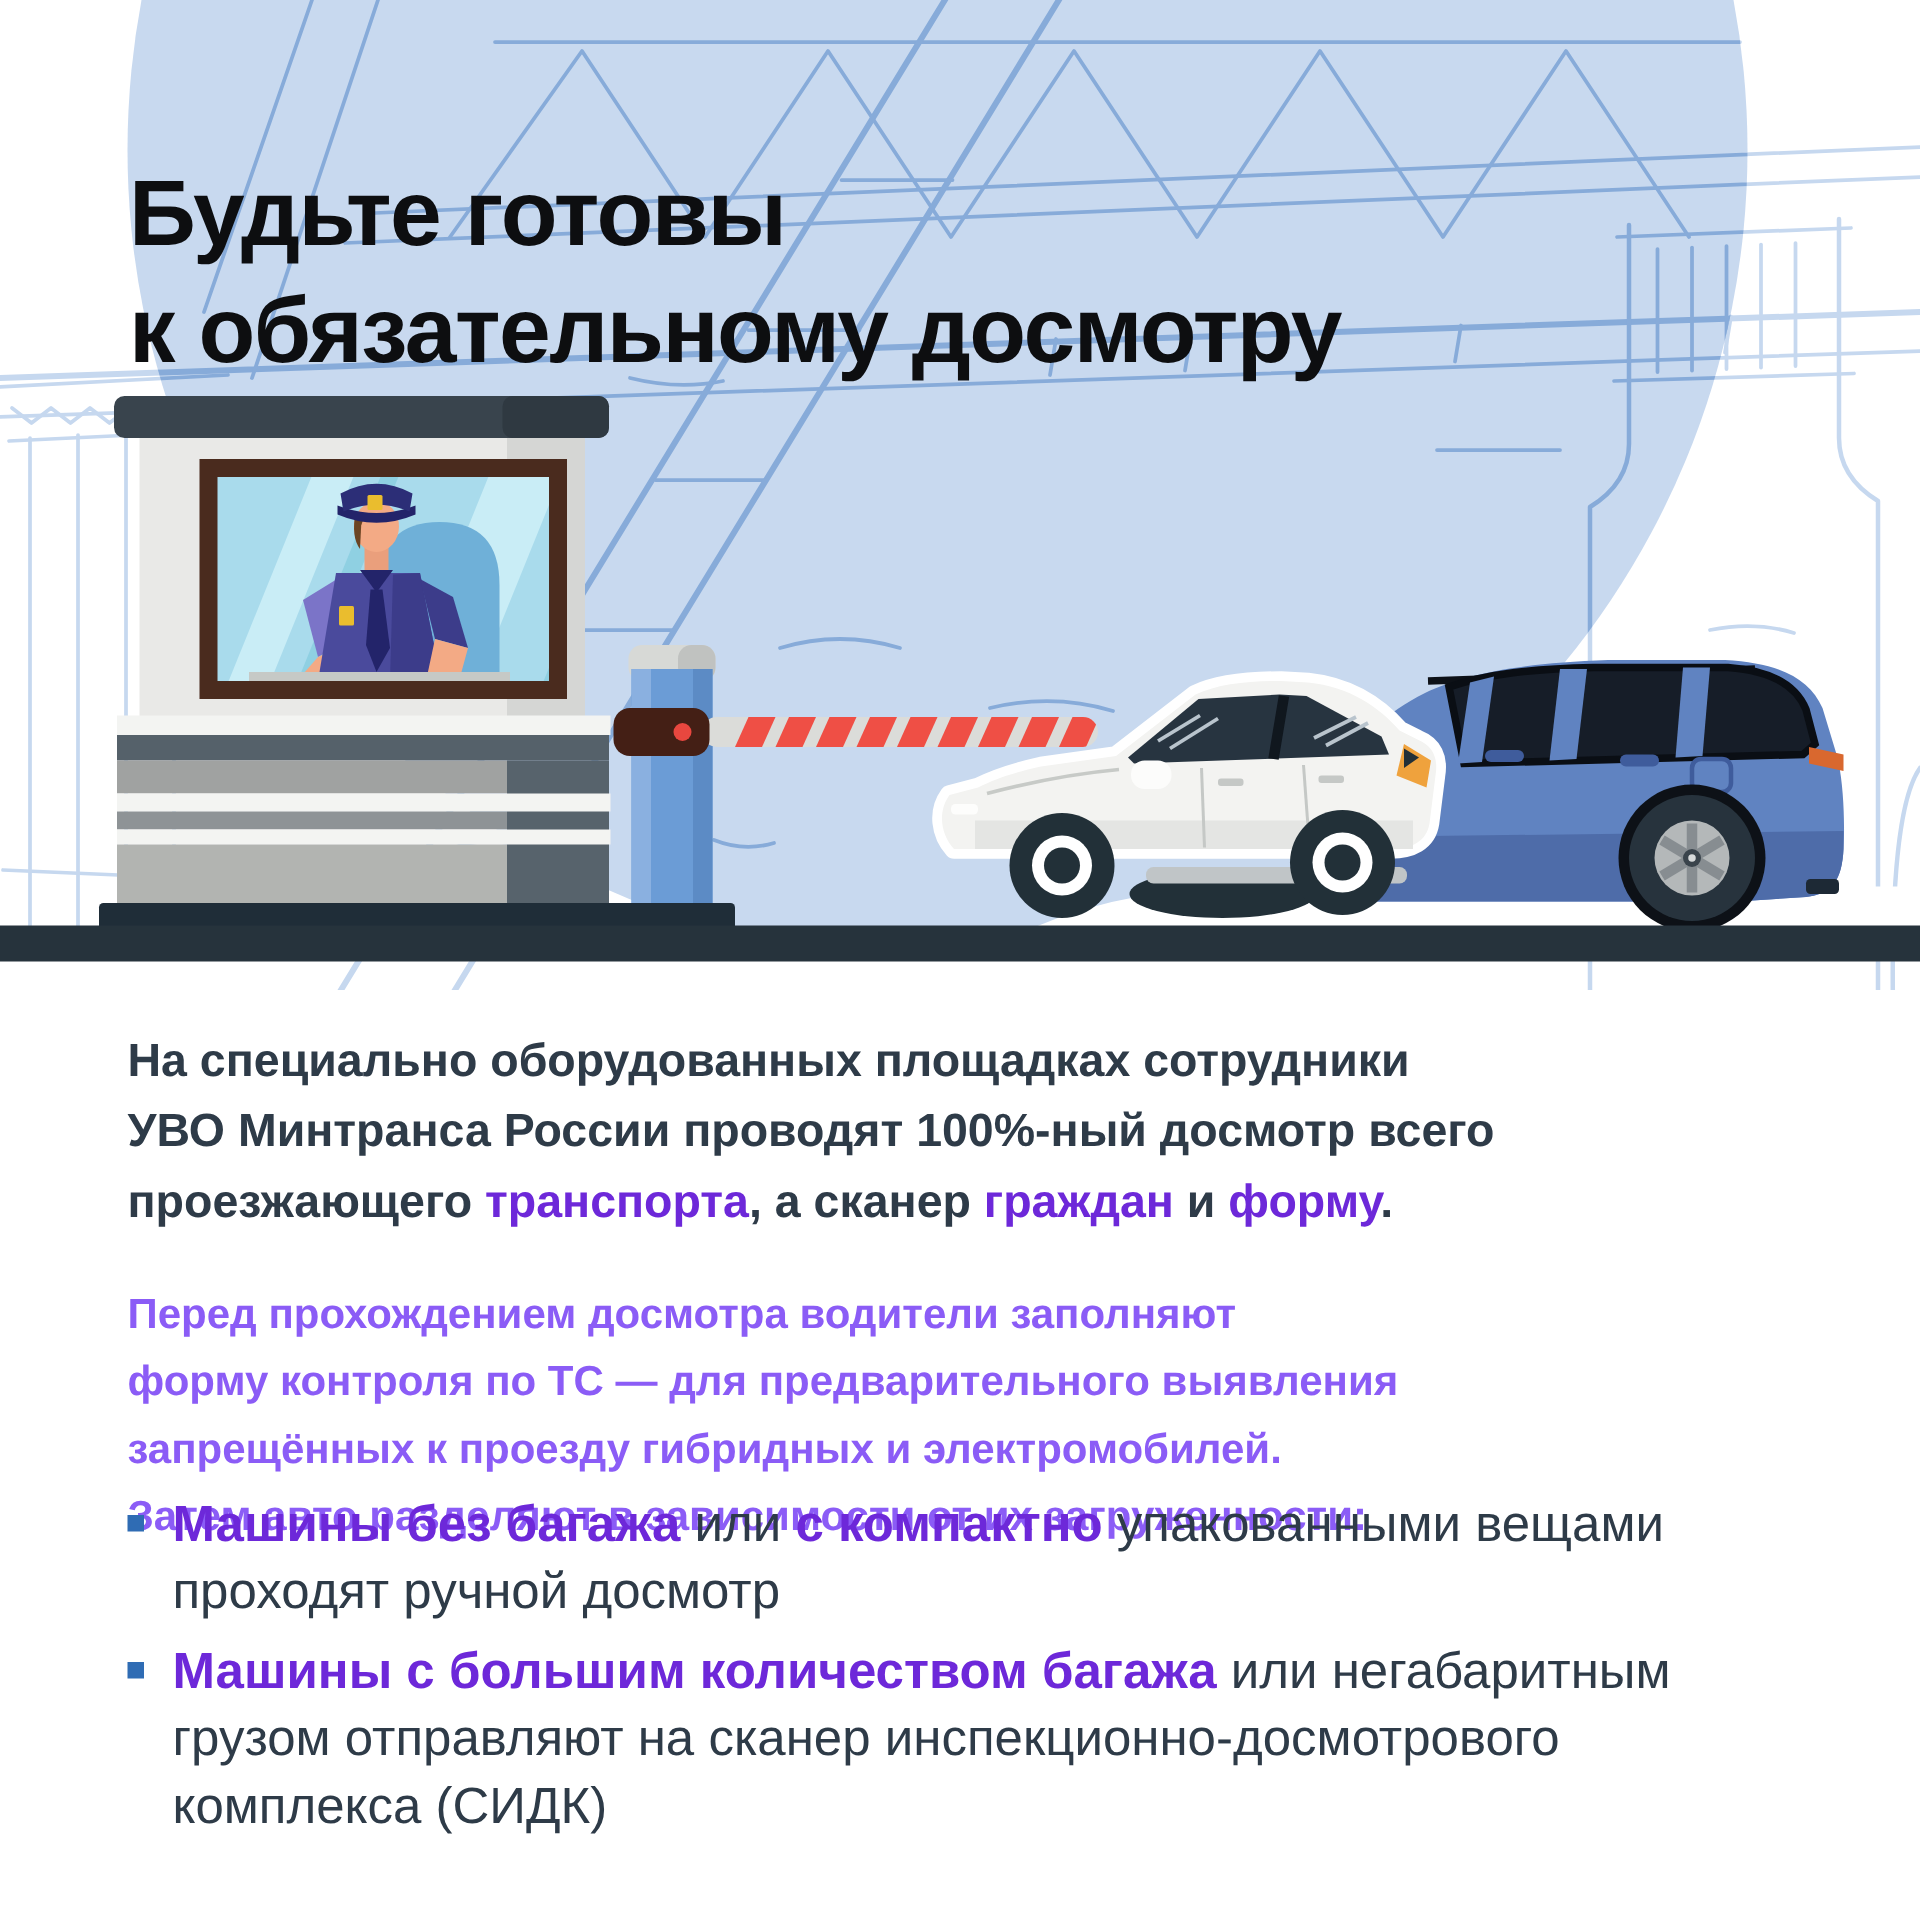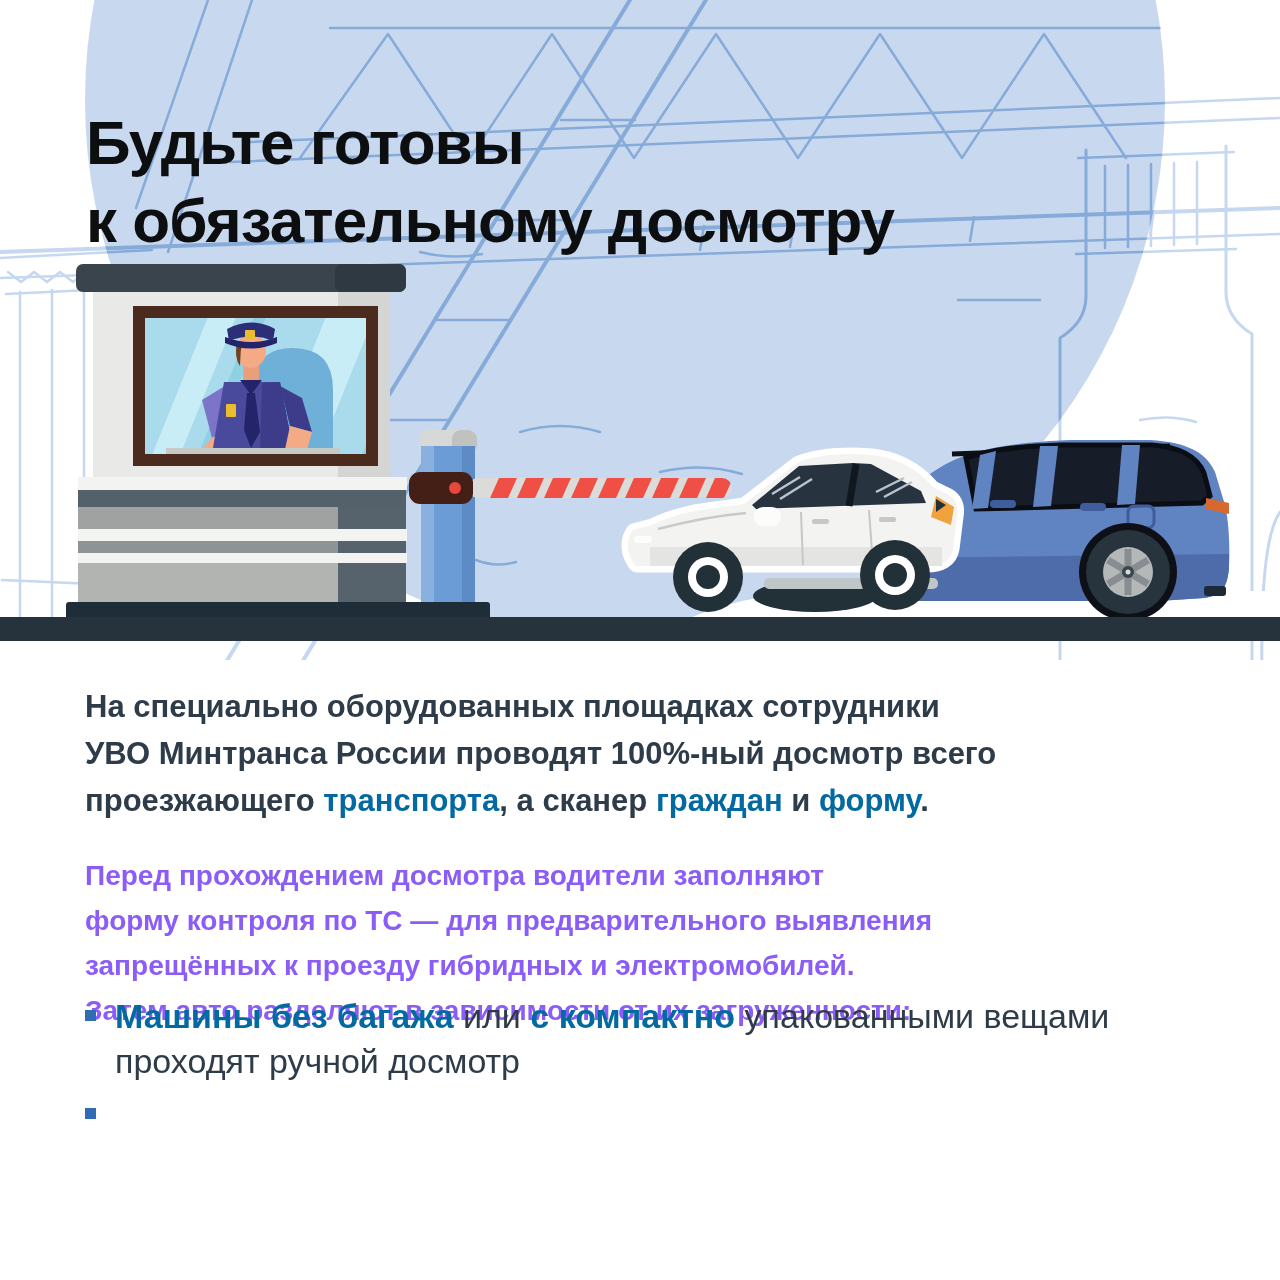--- a/index.html
+++ b/index.html
@@ -13,21 +13,21 @@
       font-size:62px;line-height:78px;font-weight:800;letter-spacing:-1px;color:#0d0e10;}
   .intro{position:absolute;left:85px;top:652px;width:1120px;
       font-size:31px;line-height:47px;font-weight:700;color:#2e3b48;}
   .bodytext{position:absolute;left:85px;top:825px;width:1120px;
       font-size:28px;line-height:45px;font-weight:700;color:#8b5cf6;}
   .bullets{position:absolute;left:85px;top:994px;width:1120px;
       font-size:34px;line-height:45px;color:#2e3b48;}
   .bullet{display:flex;gap:19px;}
   .bullet + .bullet{margin-top:8px;}
   .marker{flex:none;width:11px;height:11px;margin-top:16px;background:#2f6cb4;}
-  .acc{color:#0369a1;font-weight:700;}
+  .acc{color:#6d28d9;font-weight:700;}
 </style>
 </head>
 <body>
 
 <div class="poster">
 
   <div class="hero">
     <svg width="1280" height="660" viewBox="0 0 1280 660">
       <defs>
         <clipPath id="cclip">
@@ -241,16 +241,19 @@
 Затем авто разделяют в зависимости от их загруженности:</p>
 
   <div class="bullets">
     <div class="bullet">
       <span class="marker"></span>
       <span class="pre"><span class="acc">Машины без багажа</span><span> или </span><span class="acc">с компактно</span><span> упакованными вещами
 проходят ручной досмотр</span></span>
     </div>
     <div class="bullet">
       <span class="marker"></span>
+      <span class="pre"><span class="acc">Машины с большим количеством багажа</span><span> или негабаритным
+грузом отправляют на сканер инспекционно-досмотрового
+комплекса (СИДК)</span></span>
     </div>
   </div>
 
 </div>
 
 </body></html>

